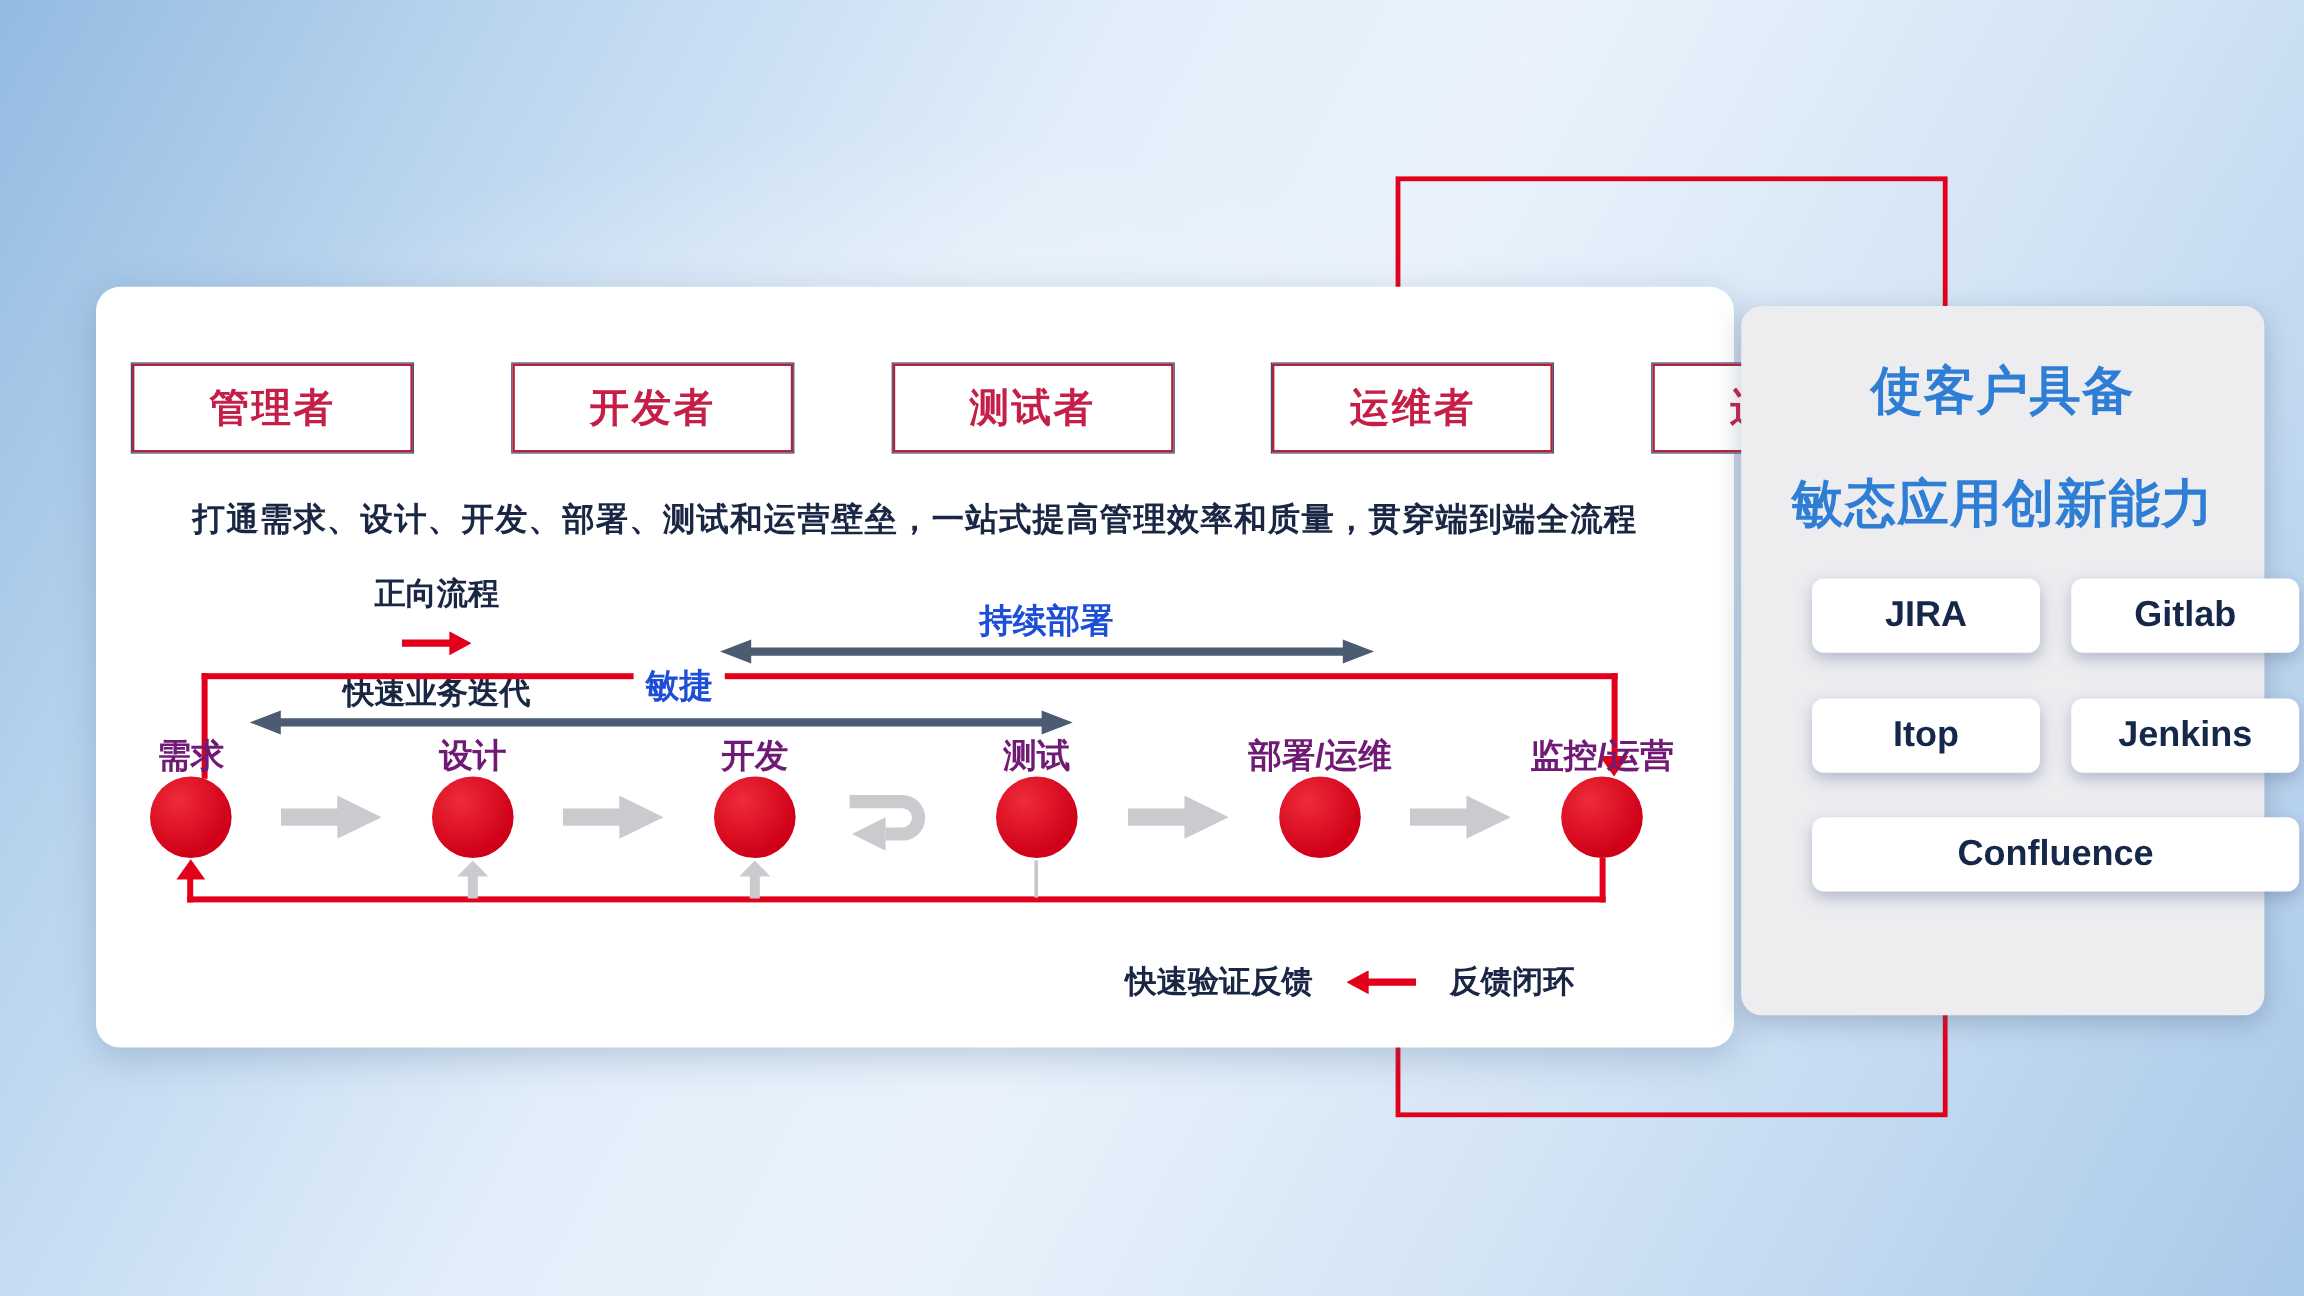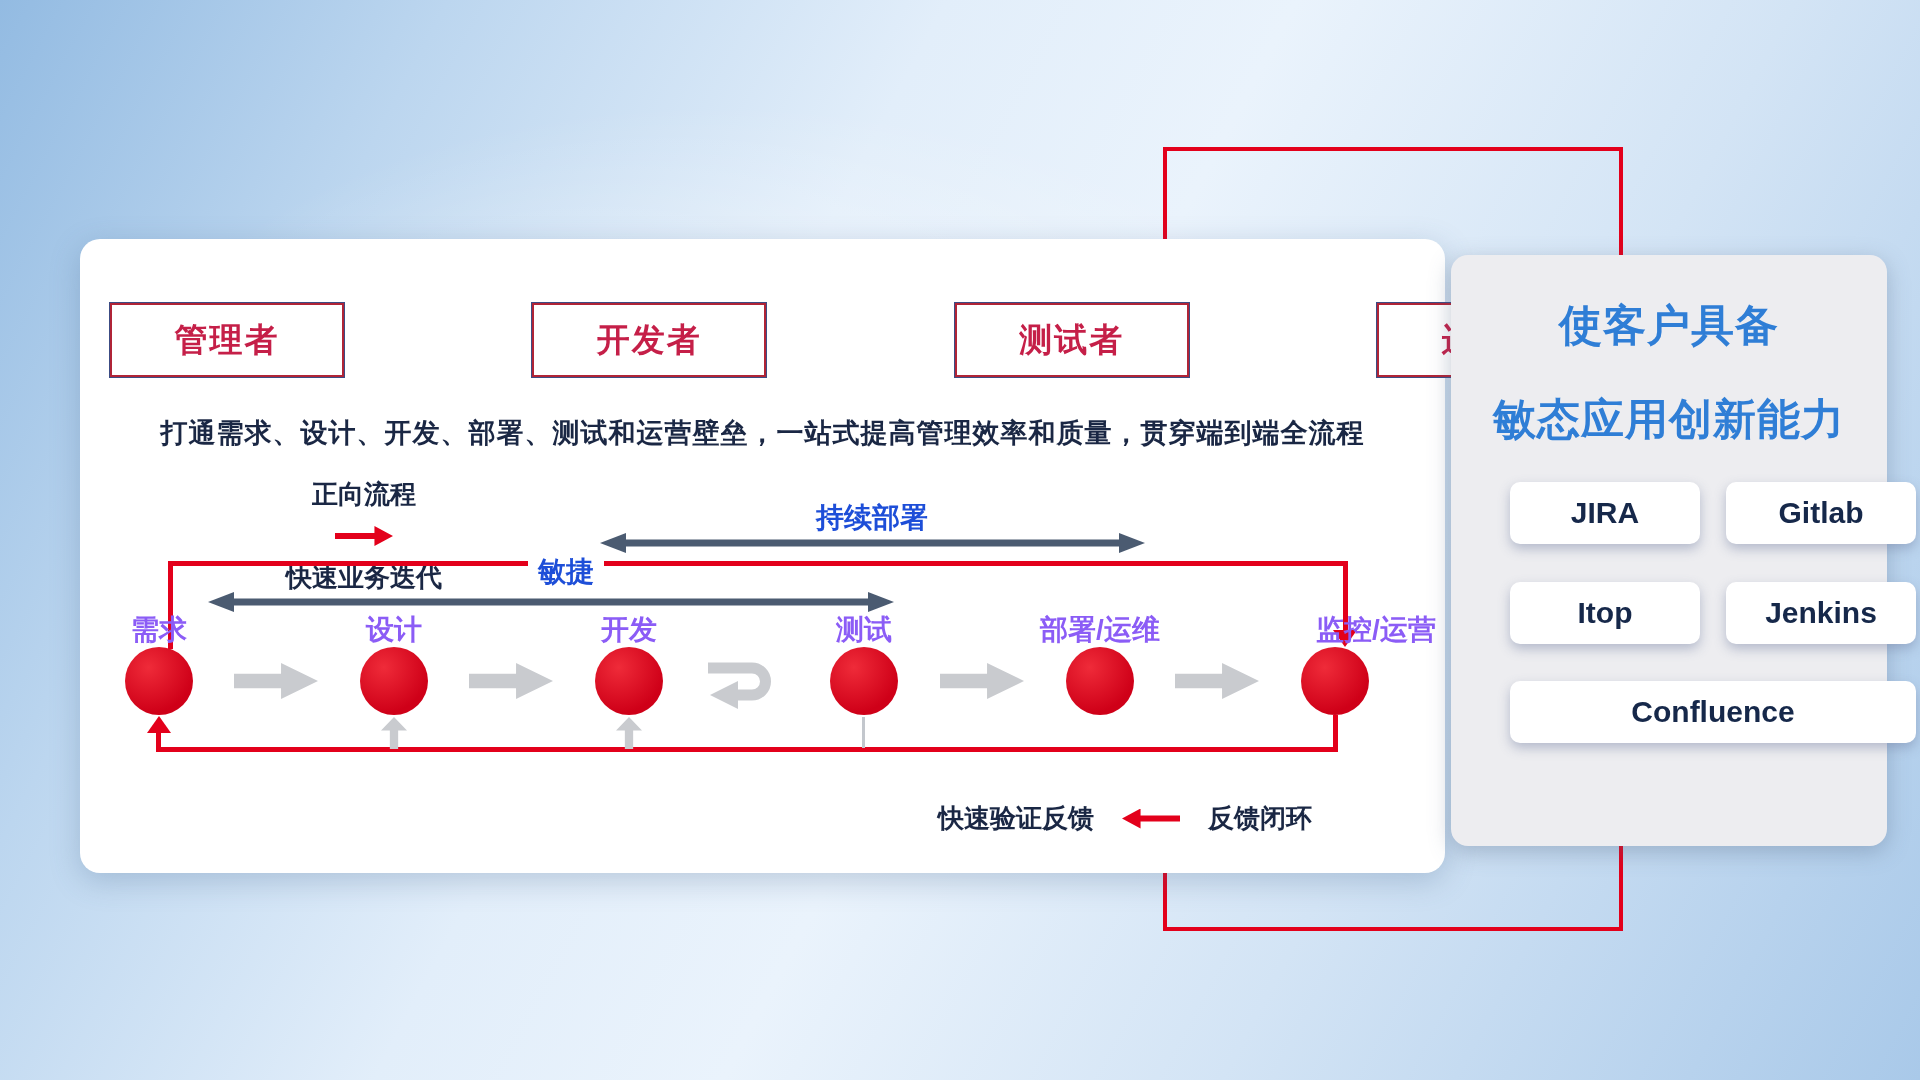--- a/index.html
+++ b/index.html
@@ -18,21 +18,21 @@
 
   .legend-row{position:absolute;display:flex;align-items:center;gap:14px;font-size:26px;font-weight:bold;color:#1a2744;white-space:nowrap;}
   .arrow-right-red{width:58px;height:20px;background:#e3001b;clip-path:polygon(0 35%,68% 35%,68% 0,100% 50%,68% 100%,68% 65%,0 65%);}
   .arrow-left-red{width:58px;height:20px;background:#e3001b;clip-path:polygon(100% 35%,32% 35%,32% 0,0 50%,32% 100%,32% 65%,100% 65%);}
 
   .redline{position:absolute;background:#e3001b;}
   .red-arrow-down{position:absolute;width:0;height:0;border-left:12px solid transparent;border-right:12px solid transparent;border-top:17px solid #e3001b;}
   .red-arrow-up{position:absolute;width:0;height:0;border-left:12px solid transparent;border-right:12px solid transparent;border-bottom:17px solid #e3001b;}
 
   .stage-circle{position:absolute;width:68px;height:68px;border-radius:50%;background:radial-gradient(circle at 35% 30%,#ef2b39,#cf0018 70%);top:408px;}
-  .stage-label{position:absolute;top:372px;transform:translateX(-50%);font-size:28px;font-weight:bold;color:#8b5cf6;white-space:nowrap;}
+  .stage-label{position:absolute;top:372px;transform:translateX(-50%);font-size:28px;font-weight:bold;color:#701a75;white-space:nowrap;}
 
   .garrow{position:absolute;top:424px;width:84px;height:36px;background:#c9cbcf;clip-path:polygon(0 30%,56% 30%,56% 0,100% 50%,56% 100%,56% 70%,0 70%);}
   .uparrow{position:absolute;width:26px;height:32px;background:#c9cbcf;clip-path:polygon(50% 0,100% 42%,66% 42%,66% 100%,34% 100%,34% 42%,0 42%);}
   .thinline{position:absolute;width:3px;background:#c3c7cd;}
 
   .span-label{position:absolute;transform:translateX(-50%);font-size:28px;font-weight:bold;color:#1d4ed8;white-space:nowrap;}
   .span-label.on-line{background:#fff;padding:0 10px;}
   .slate-svg{position:absolute;}
 
   .panel-gray{position:absolute;left:1451px;top:255px;width:436px;height:591px;background:#ededf0;border-radius:17px;box-shadow:0 6px 22px rgba(80,100,130,.35);z-index:3;}
@@ -51,20 +51,23 @@
 
     <div class="roles-row">
       <div class="role-box">
           <span>管理者</span>
         </div>
       <div class="role-box">
           <span>开发者</span>
         </div>
       <div class="role-box">
           <span>测试者</span>
+        </div>
+      <div class="role-box">
+          <span>运维者</span>
         </div>
       <div class="role-box">
           <span>运营者</span>
         </div>
     </div>
 
     <div class="subtitle">打通需求、设计、开发、部署、测试和运营壁垒，一站式提高管理效率和质量，贯穿端到端全流程</div>
 
     <div class="legend-row" style="left:206px;top:238px;flex-direction:column;">
       <span>正向流程</span>
@@ -94,21 +97,21 @@
       <line x1="24" y1="13" x2="662" y2="13" stroke="#4b5b71" stroke-width="7"></line>
       <polygon points="0,13 26,3 26,23" fill="#4b5b71"></polygon>
       <polygon points="686,13 660,3 660,23" fill="#4b5b71"></polygon>
     </svg>
 
     <div class="stage-label" style="left:79px;">需求</div>
     <div class="stage-label" style="left:314px;">设计</div>
     <div class="stage-label" style="left:549px;">开发</div>
     <div class="stage-label" style="left:784px;">测试</div>
     <div class="stage-label" style="left:1020px;">部署/运维</div>
-    <div class="stage-label" style="left:1296px;">监控/运营</div>
+    <div class="stage-label" style="left:1255px;">监控/运营</div>
 
     <div class="stage-circle" style="left:45px;"></div>
     <div class="stage-circle" style="left:280px;"></div>
     <div class="stage-circle" style="left:515px;"></div>
     <div class="stage-circle" style="left:750px;"></div>
     <div class="stage-circle" style="left:986px;"></div>
     <div class="stage-circle" style="left:1221px;"></div>
 
     <div class="garrow" style="left:154px;"></div>
     <div class="garrow" style="left:389px;"></div>

